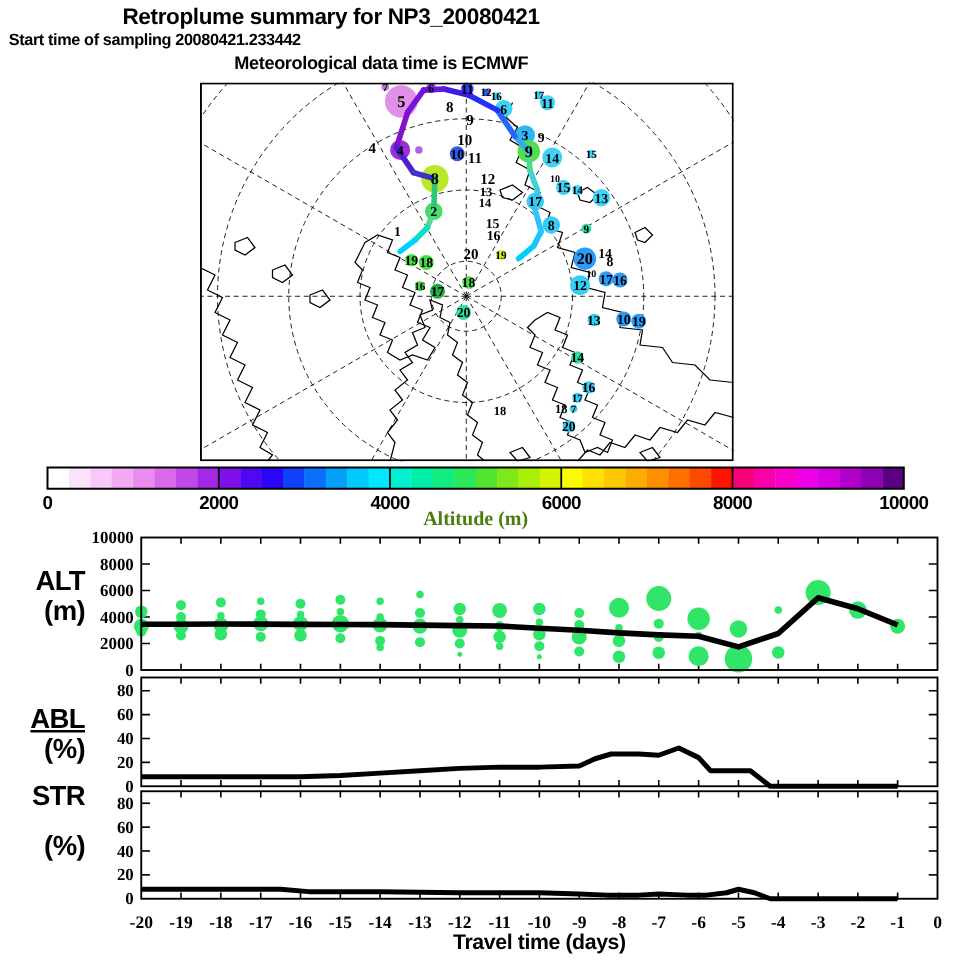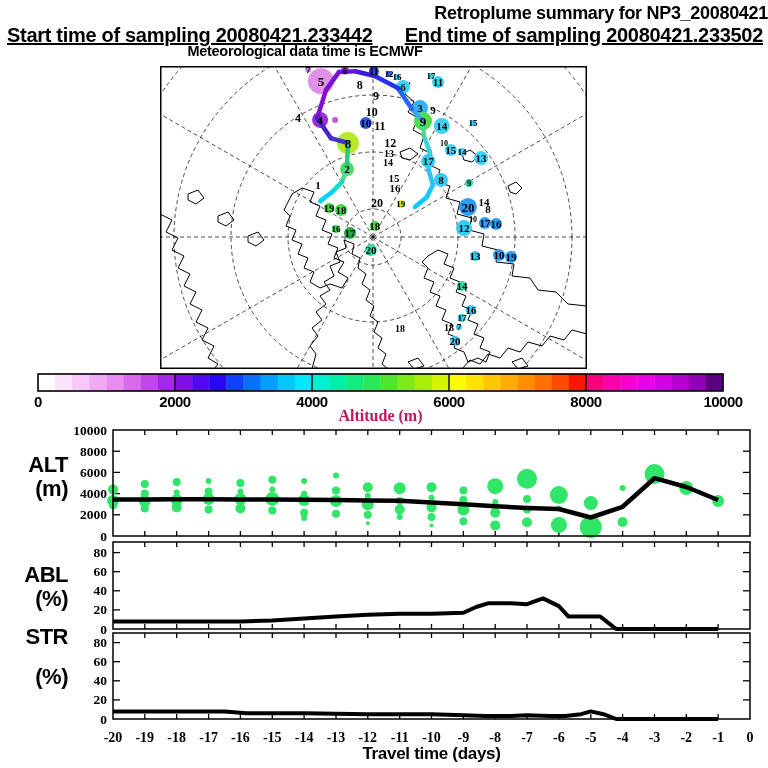--- a/index.html
+++ b/index.html
@@ -1,42 +1,41 @@
 <!DOCTYPE html>
 <html><head>
 <meta charset="utf-8">
 <style>
   html,body{margin:0;padding:0;}
   body{width:768px;height:768px;position:relative;background:#ffffff;overflow:hidden;
        font-family:"Liberation Sans",sans-serif;}
   .hdr{position:absolute;color:#000;font-weight:bold;white-space:nowrap;}
-  #title{left:98px;right:0;top:3px;text-align:right;font-size:18px;letter-spacing:-0.3px;}
-  #line2{left:7px;right:5px;top:24px;display:flex;justify-content:space-between;font-size:20px;letter-spacing:-0.3px;text-decoration:underline;}
+  #title{left:98px;right:0;top:3px;text-align:left;font-size:18px;letter-spacing:-0.3px;}
+  #line2{left:7px;right:5px;top:24px;display:flex;justify-content:space-between;font-size:13px;letter-spacing:-0.3px;}
   #line3{left:0;right:158px;top:43px;text-align:center;font-size:14.5px;letter-spacing:-0.3px;}
   svg{position:absolute;}
   #map-svg{left:160px;top:66px;}
   #cbar-svg{left:0;top:368px;}
   #panel-svg{left:0;top:425px;}
   .axlbl{position:absolute;color:#000;font-weight:bold;text-align:right;width:62px;
          font-size:22px;letter-spacing:-0.5px;}
   #alt-l1{left:6px;top:452px;} #alt-l2{left:6px;top:476px;}
-  #abl-l1{left:6px;top:562px;} #abl-l2{left:6px;top:586px;}
+  #abl-l1{left:6px;top:562px;text-decoration:underline;} #abl-l2{left:6px;top:586px;}
   #str-l1{left:6px;top:624px;} #str-l2{left:6px;top:664px;}
-  #cbar-title{position:absolute;left:38px;width:685px;top:407px;text-align:center;color:#be185d;
+  #cbar-title{position:absolute;left:38px;width:685px;top:407px;text-align:center;color:#4d7c0f;
       font-family:"Liberation Serif",serif;font-weight:bold;font-size:16px;}
   #xaxis-title{position:absolute;left:113px;width:637px;top:744px;text-align:center;color:#000;
       font-weight:bold;font-size:17px;letter-spacing:-0.3px;}
 </style>
 </head>
 <body>
 
 <div class="hdr" id="title">Retroplume summary for NP3_20080421</div>
 <div class="hdr" id="line2">
   <span>Start time of sampling 20080421.233442</span>
-  <span>End time of sampling 20080421.233502</span>
 </div>
 <div class="hdr" id="line3">Meteorological data time is ECMWF</div>
 
 <svg id="map-svg" width="427" height="303" viewBox="0 0 427 303">
     <g>
       <circle cx="213" cy="171" r="28" fill="none" stroke="#000" stroke-width="0.7" stroke-dasharray="4 3"></circle>
       <circle cx="213" cy="171" r="85" fill="none" stroke="#000" stroke-width="0.7" stroke-dasharray="4 3"></circle>
       <circle cx="213" cy="171" r="142" fill="none" stroke="#000" stroke-width="0.7" stroke-dasharray="4 3"></circle>
       <circle cx="213" cy="171" r="199" fill="none" stroke="#000" stroke-width="0.7" stroke-dasharray="4 3"></circle>
       <circle cx="213" cy="171" r="256" fill="none" stroke="#000" stroke-width="0.7" stroke-dasharray="4 3"></circle>

